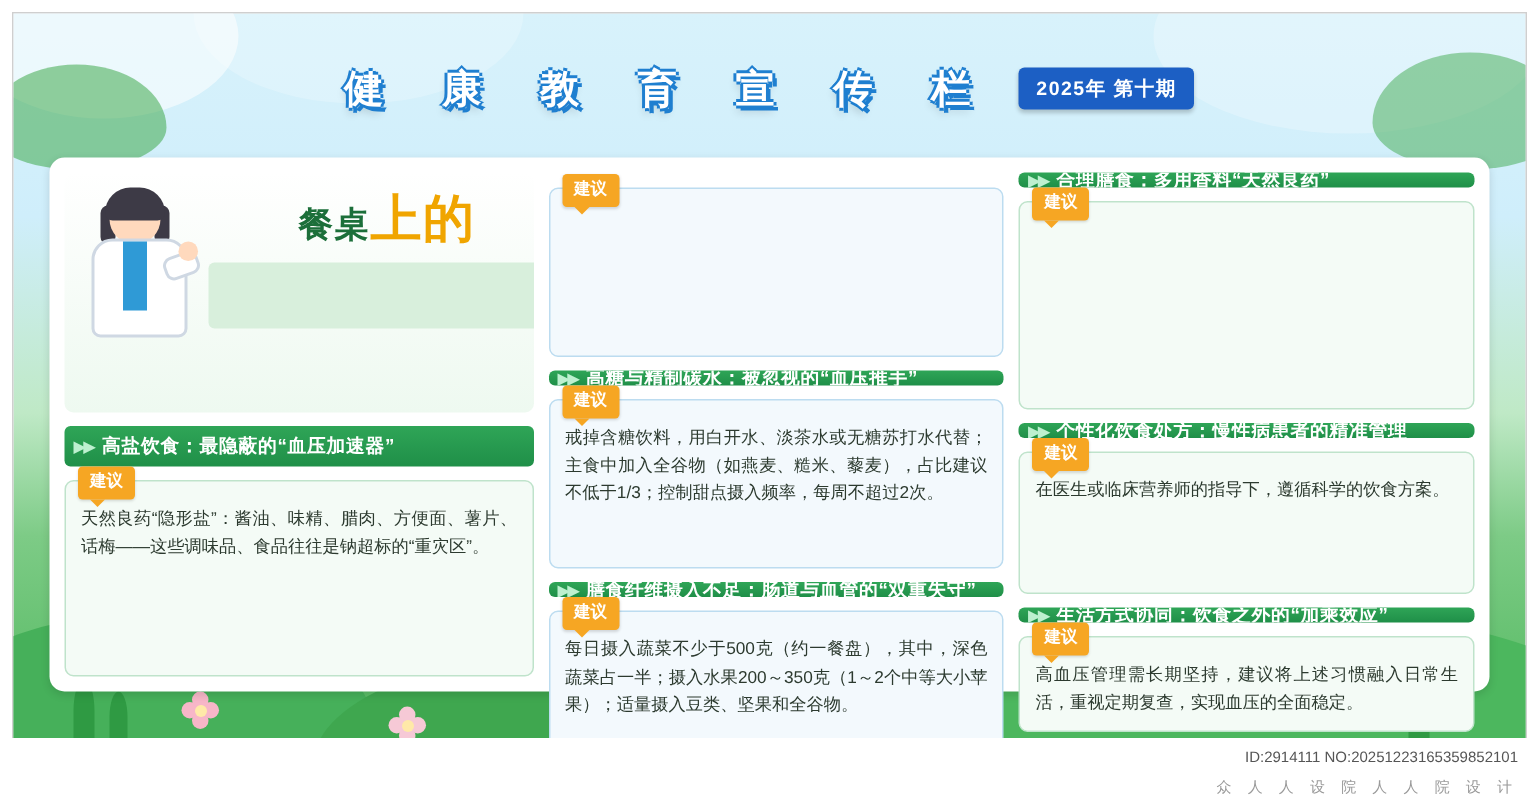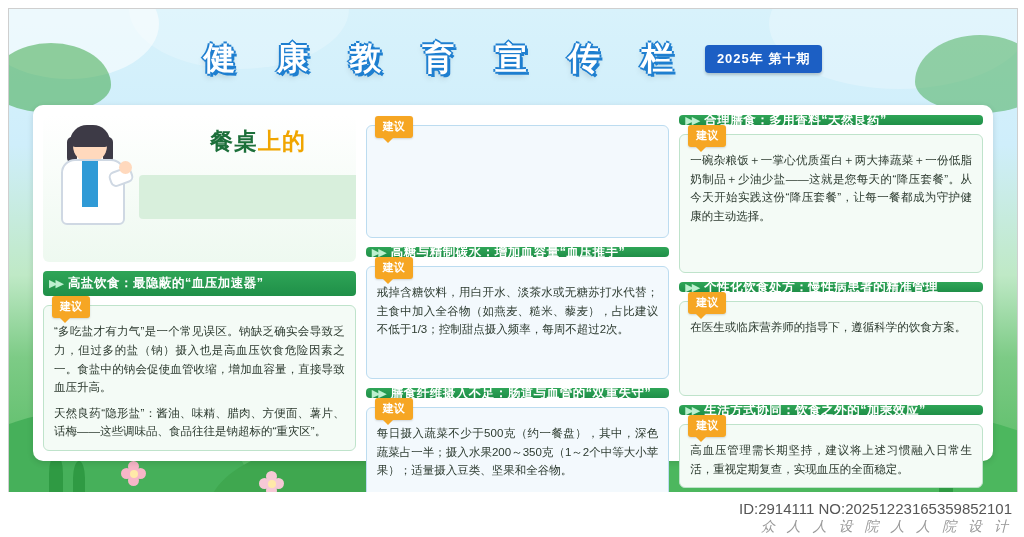--- a/index.html
+++ b/index.html
@@ -24,21 +24,21 @@
   .flower span{position:absolute;width:11px;height:11px;border-radius:50%;background:#f7b6c8;}
   .flower .c{background:#ffe9a8;width:8px;height:8px;left:9px;top:9px;}
   .grassblade{position:absolute;background:#2f9a43;border-radius:50% 50% 0 0;}
 
   
   .hdr{
     position:absolute;left:0;top:16px;width:1008px;height:68px;
     display:flex;align-items:center;justify-content:center;gap:16px;
   }
   .hdr-title{
-    font-size:32px;font-weight:bold;letter-spacing:16px;
+    font-size:26px;font-weight:bold;letter-spacing:16px;
     color:#ffffff;
     text-shadow:
       2px 0 0 #1f7fd0,-2px 0 0 #1f7fd0,0 2px 0 #1f7fd0,0 -2px 0 #1f7fd0,
       3px 3px 0 #1f7fd0, 0 4px 6px rgba(0,0,0,.18);
     white-space:nowrap;
   }
   .hdr-badge{
     background:#1c5fc4;color:#fff;font-size:13px;font-weight:bold;
     padding:5px 12px;border-radius:4px;letter-spacing:1px;white-space:nowrap;
     box-shadow:0 2px 3px rgba(0,0,0,.2);
@@ -52,21 +52,21 @@
   }
   .col{flex:1;display:flex;flex-direction:column;gap:9px;}
   .col.left{flex:1.03;}
 
   
   .hero{position:relative;height:160px;border-radius:6px;overflow:hidden;
         background:linear-gradient(#ffffff,#eef9f0);}
   .hero-band{position:absolute;left:96px;top:60px;width:228px;height:44px;background:#d8efdc;border-radius:4px;}
   .hero-title{position:absolute;left:106px;top:14px;width:218px;text-align:center;line-height:1.05;}
   .ht1{font-size:23px;font-weight:bold;color:#1c6f3a;letter-spacing:1px;}
-  .ht1 em{font-style:normal;color:#f0a500;font-size:23px;}
+  .ht1 em{font-style:normal;color:#f0a500;font-size:34px;}
   .ht2{font-size:23px;font-weight:bold;color:#1c6f3a;letter-spacing:1px;}
   .ht2 em{font-style:normal;color:#d4333b;}
   
   .doc{position:absolute;left:8px;top:10px;width:82px;height:132px;}
   .doc .head{position:absolute;left:22px;top:4px;width:34px;height:34px;border-radius:50%;background:#ffd9bd;}
   .doc .hair{position:absolute;left:19px;top:0px;width:40px;height:22px;border-radius:20px 20px 6px 6px;background:#3d3a46;}
   .doc .hairb{position:absolute;left:16px;top:12px;width:10px;height:26px;border-radius:6px;background:#3d3a46;}
   .doc .hairb2{position:absolute;left:52px;top:12px;width:10px;height:26px;border-radius:6px;background:#3d3a46;}
   .doc .coat{position:absolute;left:10px;top:34px;width:60px;height:62px;border-radius:14px 14px 6px 6px;background:#ffffff;border:2px solid #cfd8e3;}
   .doc .inner{position:absolute;left:31px;top:36px;width:16px;height:46px;background:#2f9ad6;}
@@ -97,22 +97,22 @@
   }
   .tag::after{content:"";position:absolute;left:8px;bottom:-5px;border-left:5px solid transparent;border-right:5px solid transparent;border-top:5px solid #f6a623;}
   .card p{margin:0;}
   .card p + p{margin-top:7px;}
 
   
   .footer{position:absolute;left:0;top:492px;width:1024px;height:45px;background:#fff;}
   .logo{position:absolute;left:14px;top:6px;font-size:21px;font-weight:bold;color:#3f3f3f;letter-spacing:1px;}
   .logo .grey{color:#8c8c8c;font-weight:bold;}
   .logo .site{font-size:18px;color:#6b6b6b;font-weight:normal;margin-left:6px;}
-  .idtxt{position:absolute;right:12px;top:8px;font-size:15px;color:#555;}
-  .subtxt{position:absolute;right:12px;top:26px;font-size:14px;color:#9a9a9a;letter-spacing:4px;font-style:italic;}
+  .idtxt{position:absolute;right:12px;top:8px;font-size:10px;color:#555;}
+  .subtxt{position:absolute;right:12px;top:26px;font-size:10px;color:#9a9a9a;letter-spacing:4px;}
 </style>
 </head>
 <body>
 
 <div class="stage">
 
   <div class="poster">
 
     <div class="cloud" style="left:-30px;top:-40px;width:180px;height:110px;"></div>
     <div class="cloud" style="left:120px;top:-60px;width:220px;height:120px;opacity:.4;"></div>
@@ -177,34 +177,33 @@
 
         </div>
 
         <div class="sec">
           <span class="arrows">▶▶</span>
           <span>高盐饮食：最隐蔽的“血压加速器”</span>
         </div>
 
         <div class="card">
           <div class="tag">建议</div>
-          <p>“多吃盐才有力气”是一个常见误区。钠缺乏确实会导致乏力，但过多的盐（钠）摄入也是高血压饮食危险因素之一。食盐中的钠会促使血管收缩，增加血容量，直接导致血压升高。</p>
           <p>天然良药“隐形盐”：酱油、味精、腊肉、方便面、薯片、话梅——这些调味品、食品往往是钠超标的“重灾区”。</p>
         </div>
       </div>
 
       <div class="col">
 
         <div class="card blue" style="flex:0 0 86px;margin-top:10px;">
           <div class="tag">建议</div>
         </div>
 
         <div class="sec">
           <span class="arrows">▶▶</span>
-          <span>高糖与精制碳水：增加血容量“血压推手”</span>
+          <span>高糖与精制碳水：被忽视的“血压推手”</span>
         </div>
         <div class="card blue" style="flex:0 0 86px;">
           <div class="tag">建议</div>
           <p>戒掉含糖饮料，用白开水、淡茶水或无糖苏打水代替；主食中加入全谷物（如燕麦、糙米、藜麦），占比建议不低于1/3；控制甜点摄入频率，每周不超过2次。</p>
         </div>
 
         <div class="sec">
           <span class="arrows">▶▶</span>
           <span>膳食纤维摄入不足：肠道与血管的“双重失守”</span>
         </div>
@@ -215,21 +214,20 @@
       </div>
 
       <div class="col">
 
         <div class="sec">
           <span class="arrows">▶▶</span>
           <span>合理膳食：多用香料“天然良药”</span>
         </div>
         <div class="card" style="flex:0 0 112px;">
           <div class="tag">建议</div>
-          <p>一碗杂粮饭＋一掌心优质蛋白＋两大捧蔬菜＋一份低脂奶制品＋少油少盐——这就是您每天的“降压套餐”。从今天开始实践这份“降压套餐”，让每一餐都成为守护健康的主动选择。</p>
         </div>
 
         <div class="sec">
           <span class="arrows">▶▶</span>
           <span>个性化饮食处方：慢性病患者的精准管理</span>
         </div>
         <div class="card" style="flex:0 0 68px;">
           <div class="tag">建议</div>
           <p>在医生或临床营养师的指导下，遵循科学的饮食方案。</p>
         </div>

